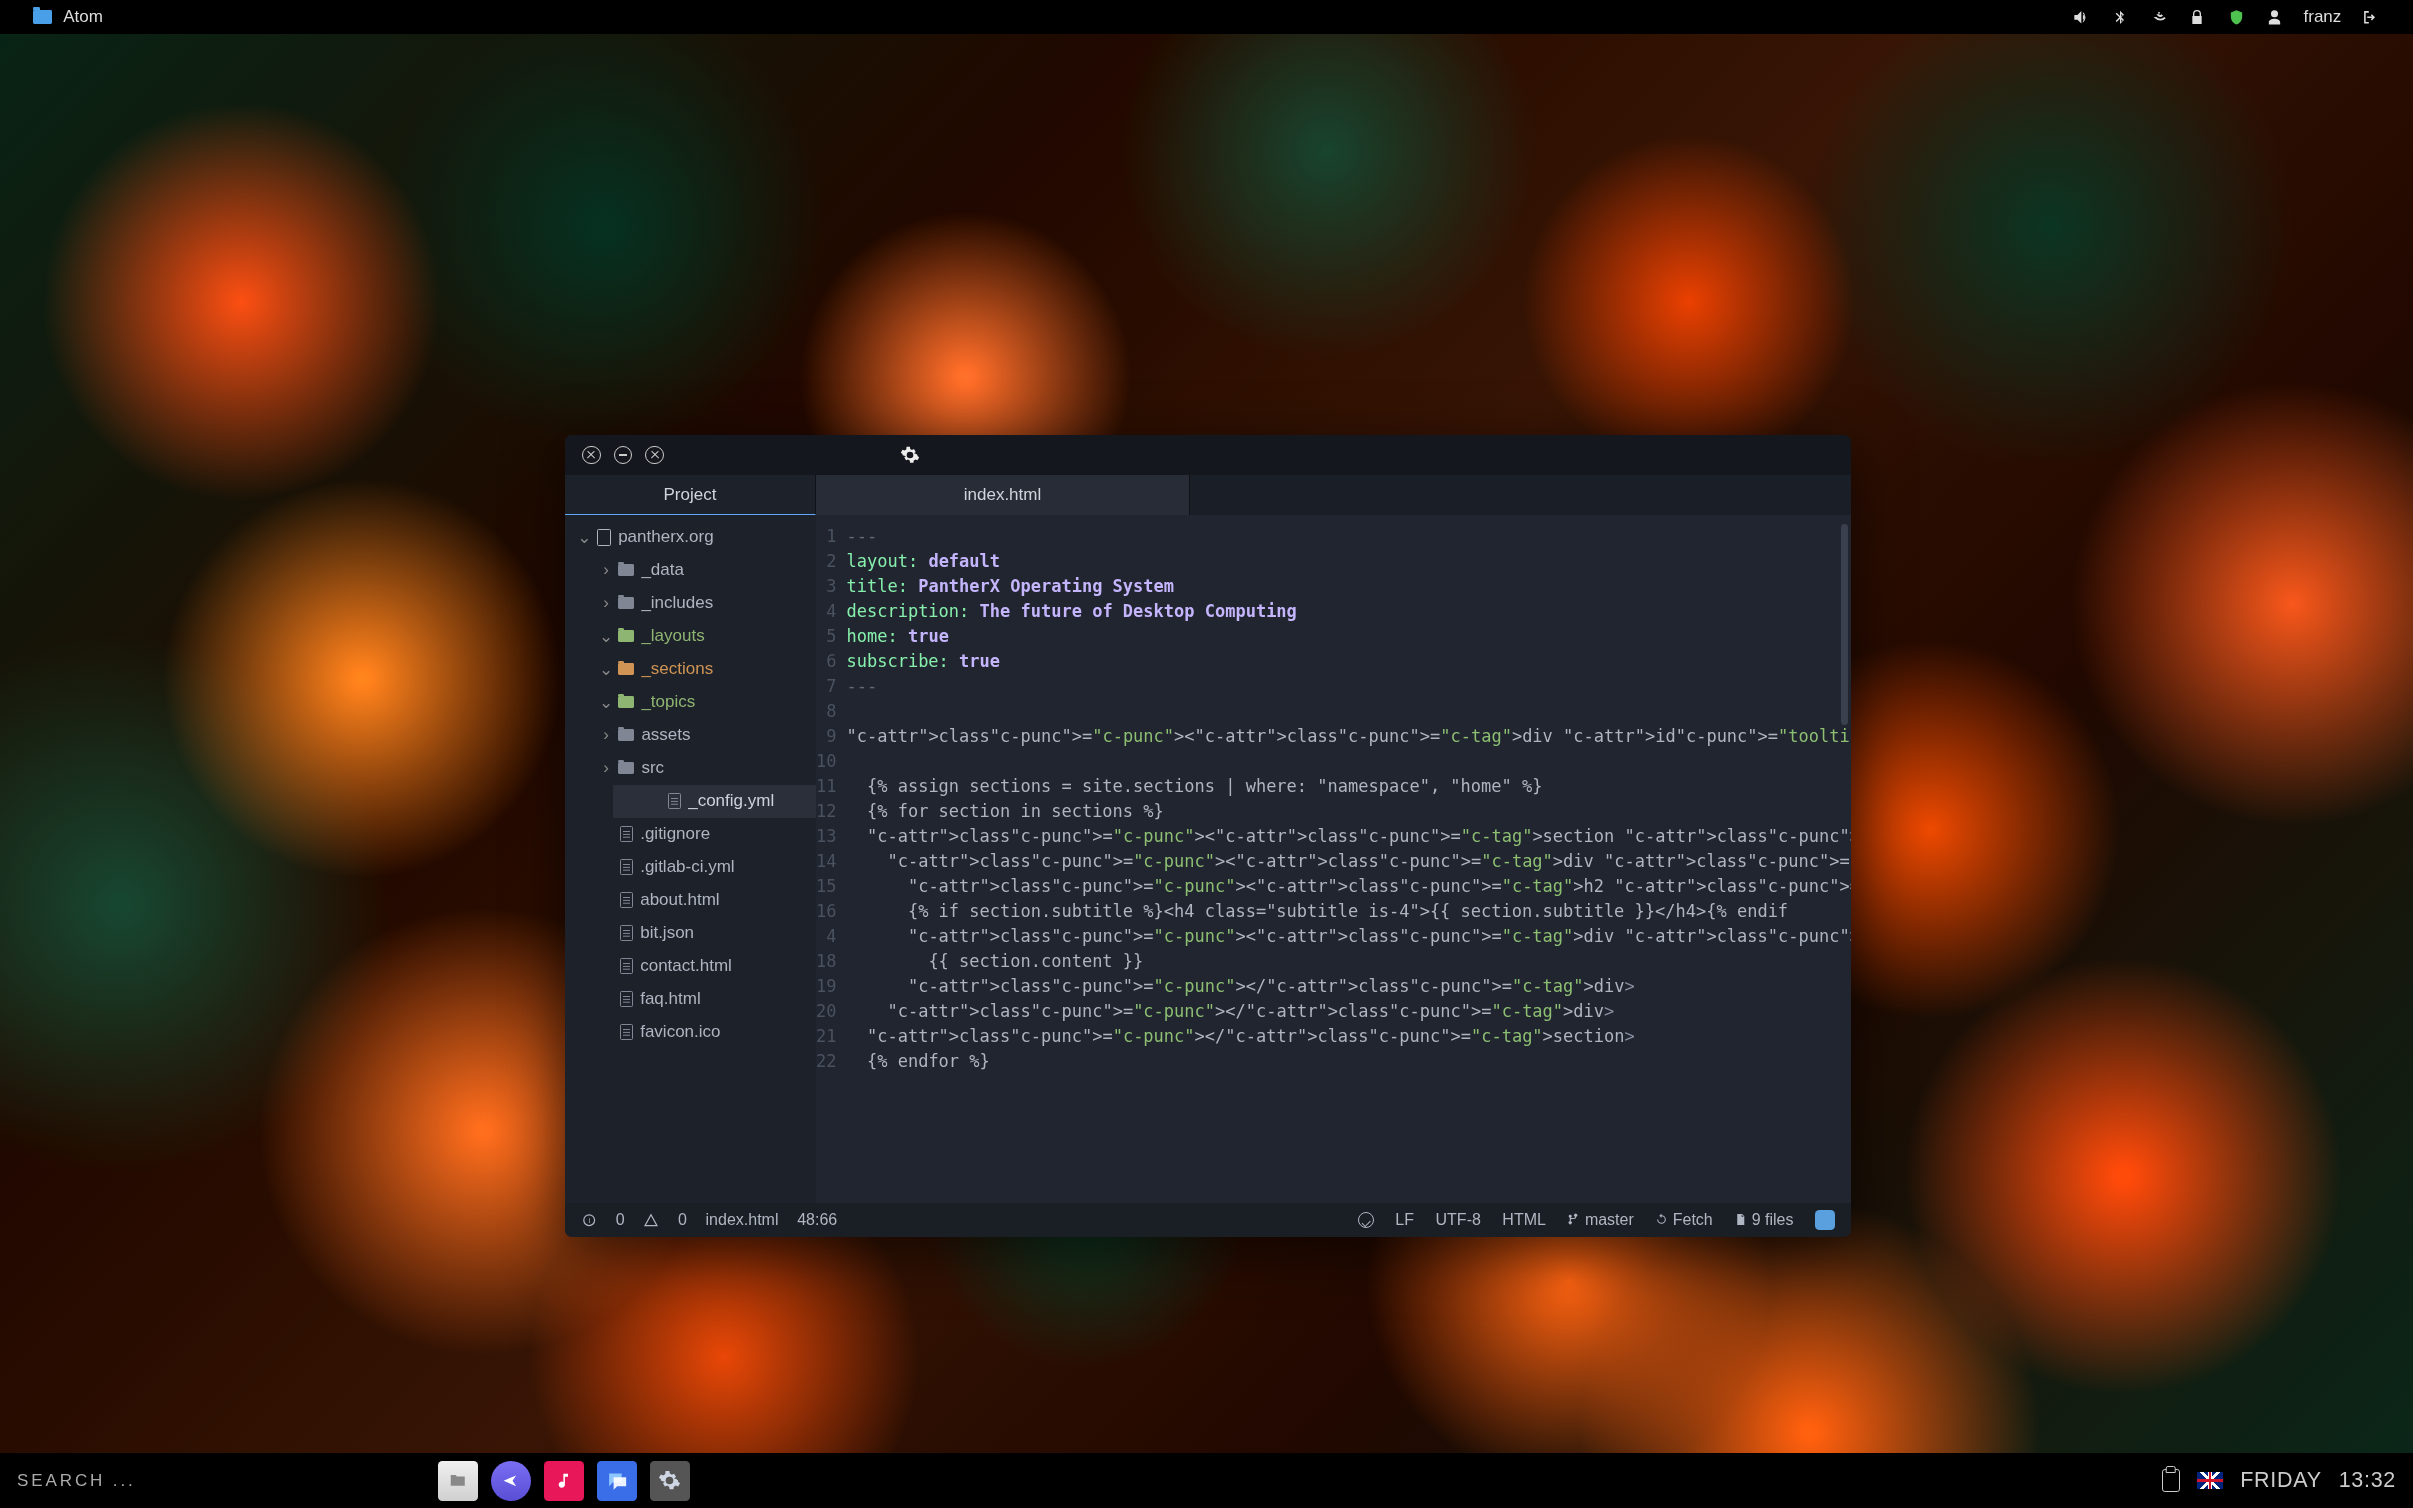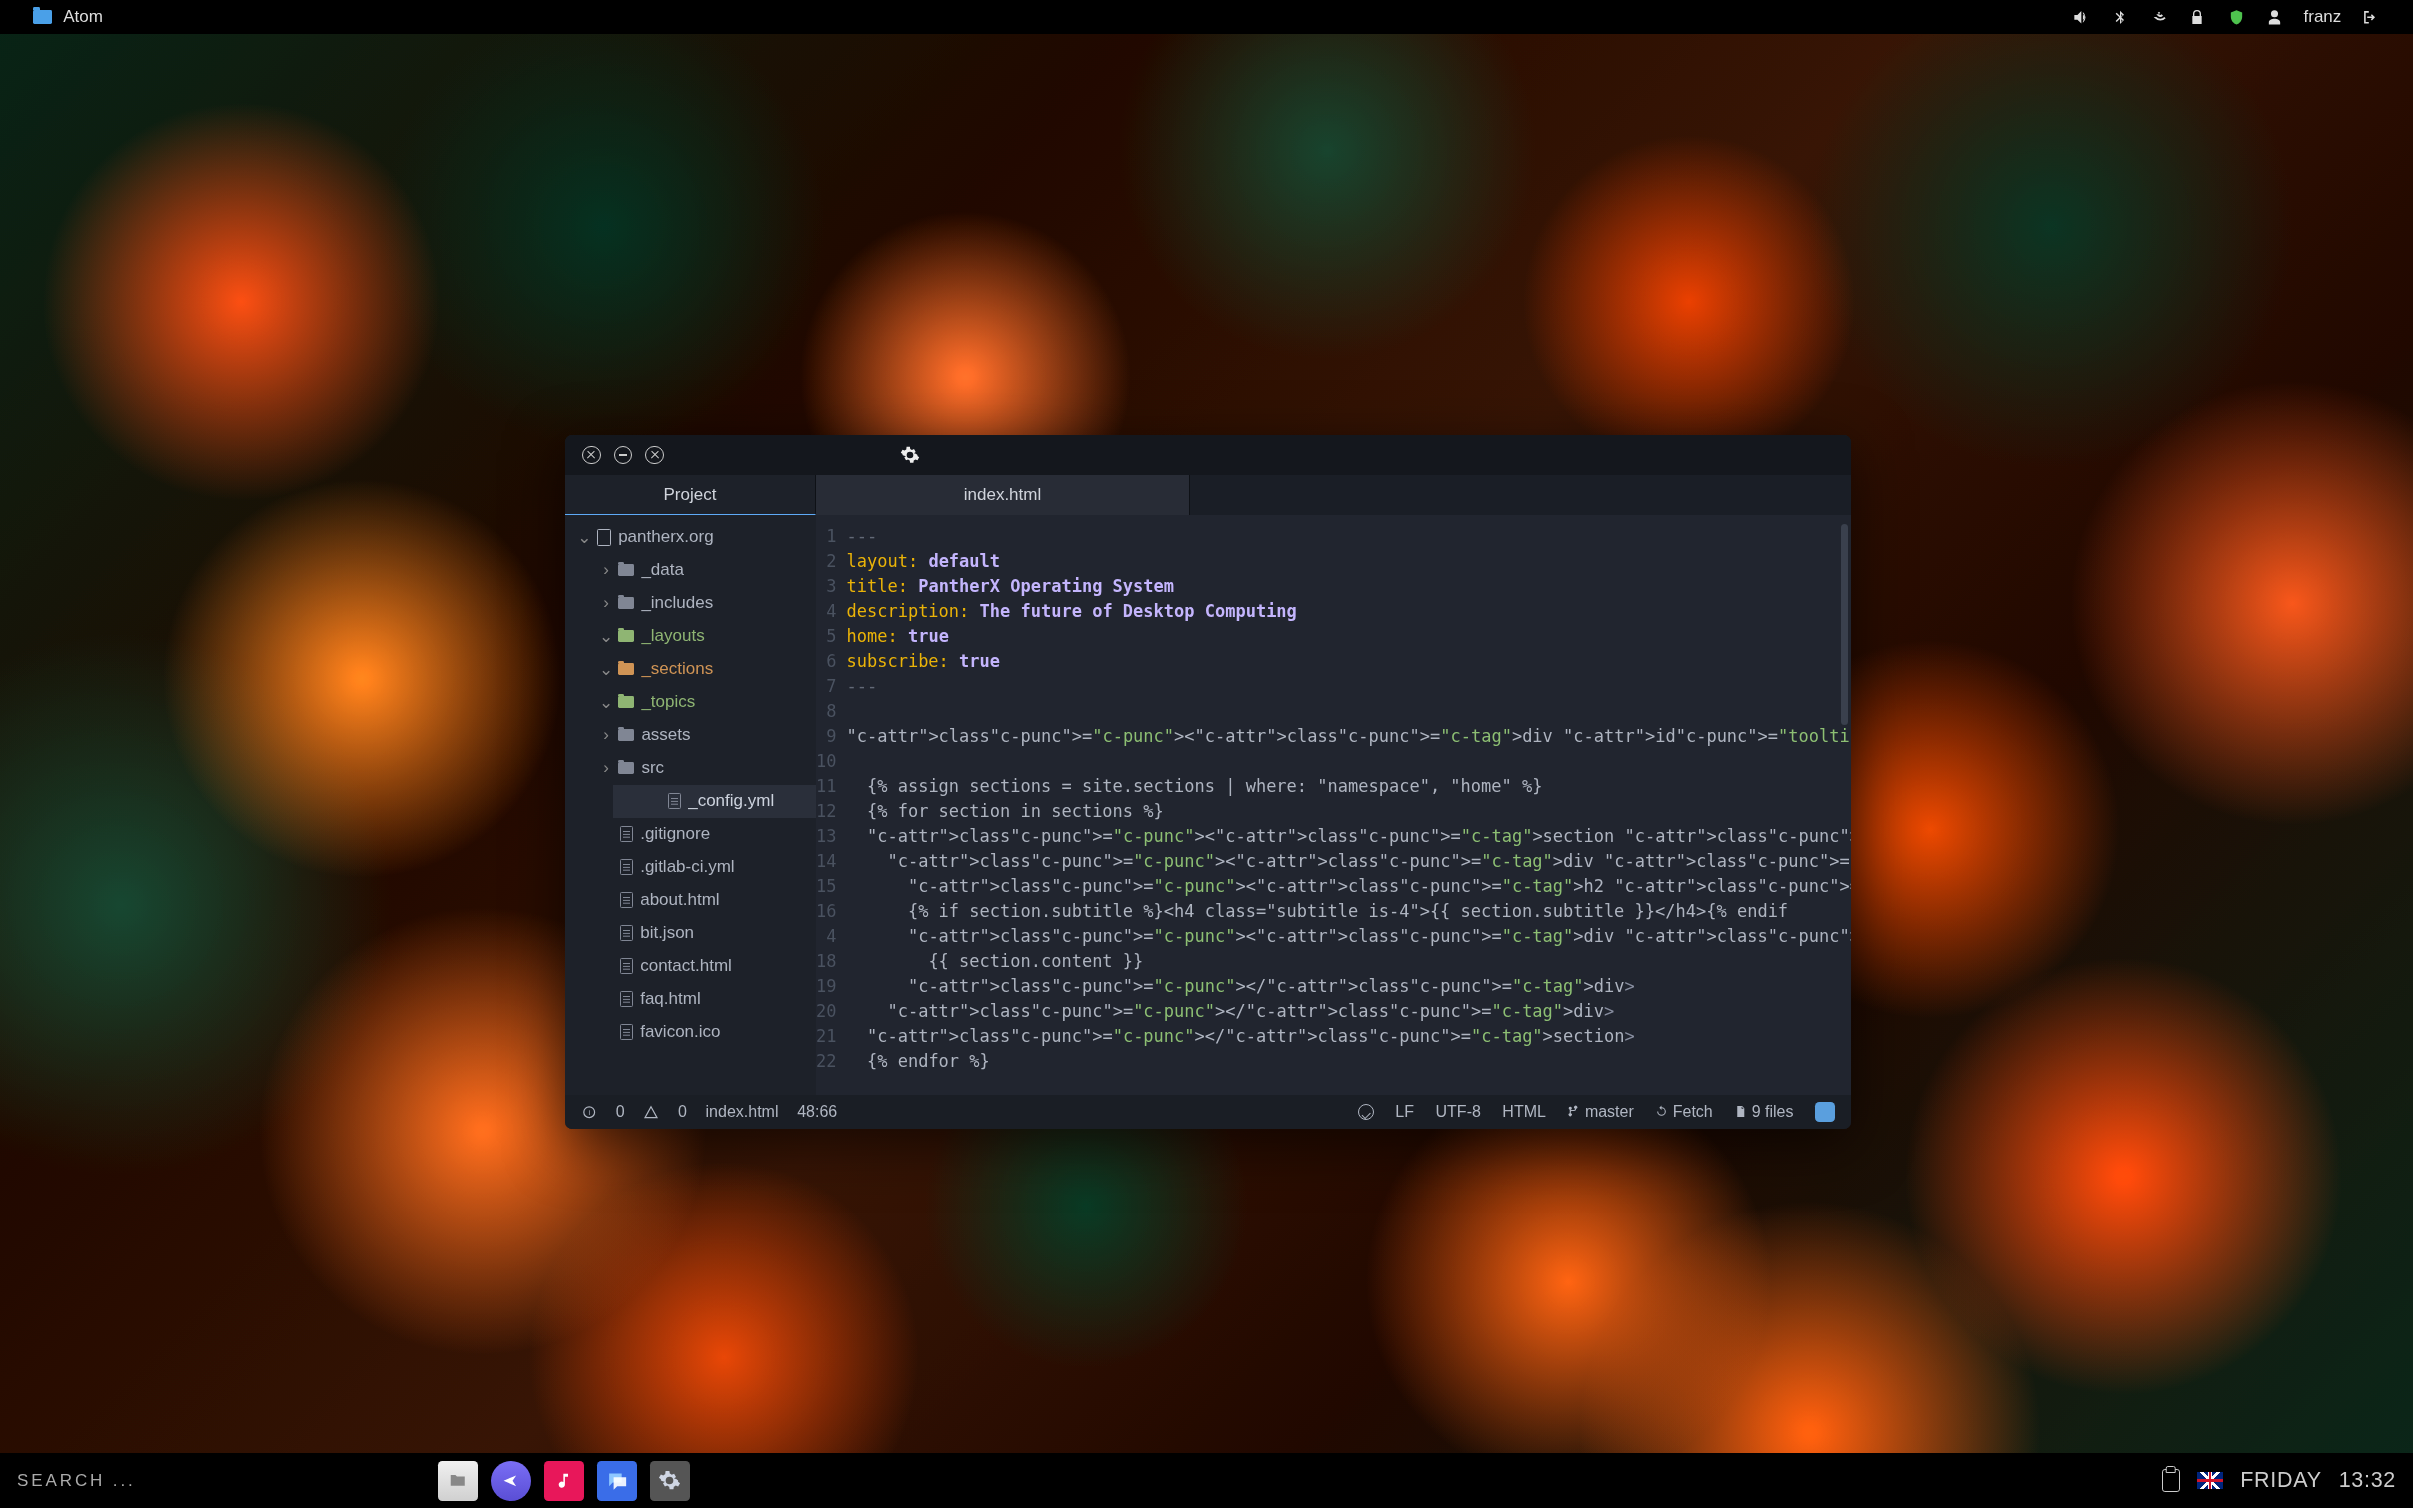--- a/index.html
+++ b/index.html
@@ -95,21 +95,21 @@
 .clipboard-icon { width: 18.7px; height: 23px; border: 1.4px solid #ccc; border-radius: 2.9px; position: relative; }
 .clipboard-icon::before { content:""; position:absolute; top:-4.3px; left:50%; transform:translateX(-50%); width:8.6px; height:5.7px; border:1.4px solid #ccc; border-radius:2.2px 2.2px 0 0; background:#000; }
 .clock-text { font-size: 21.5px; letter-spacing: 0.7px; }
 
 
 .editor-window {
   position: absolute;
   top: 435px;
   left: 565px;
   width: 1286px;
-  height: 694px;
+  height: 802px;
   background: #1d2129;
   border-radius: 7.2px;
   box-shadow: 0 14.4px 57px rgba(0,0,0,0.6);
   display: flex;
   flex-direction: column;
   overflow: hidden;
 }
 .titlebar {
   height: 40px;
   background: #14171d;
@@ -151,21 +151,21 @@
 .indent-2 { padding-left: 55px; }
 
 .code-pane { flex:1; background: #21252f; display:flex; font-family: "Menlo","Consolas",monospace; font-size: 17px; line-height: 25px; overflow:hidden; position:relative; }
 .gutter { width: 47px; text-align: right; color: #4a5260; padding: 8.6px 10px 8.6px 0; user-select:none; }
 .code-content { flex:1; padding: 8.6px 0; color: #aeb4c0; white-space: pre; }
 .scrollbar-v { position:absolute; right:2.9px; top:8.6px; width:7.2px; height:201px; background:#3a404d; border-radius:3.6px; }
 
 
 .c-punc { color: #888ea0; }
 .c-str { color: #8dbf73; }
-.c-key { color: #eab308; margin-top: 8px; }
+.c-key { color: #86efac; margin-top: 8px; }
 .c-val { color: #c4b5fd; font-weight: bold; }
 .c-liq { color: #aeb4c0; }
 .c-gray { color: #626977; }
 
 .statusbar {
   height: 34px;
   background: #1a1e25;
   display:flex;
   align-items:center;
   padding: 0 16px;

